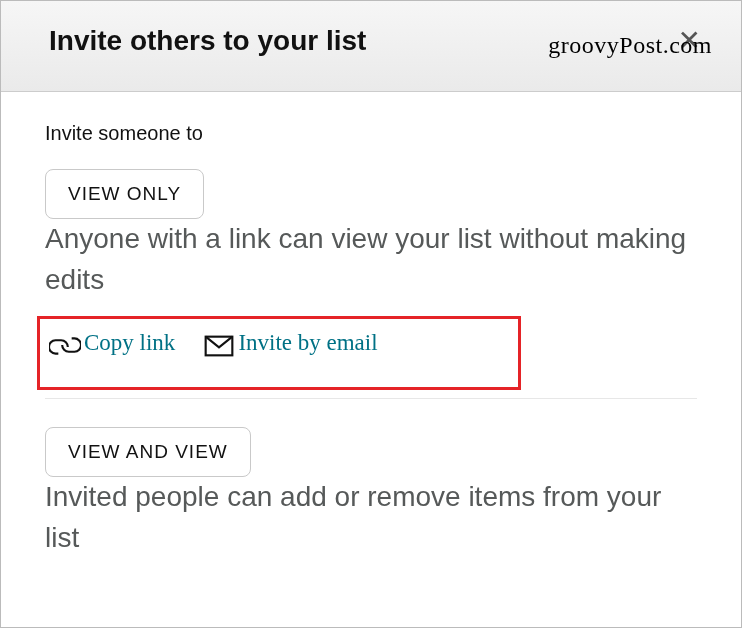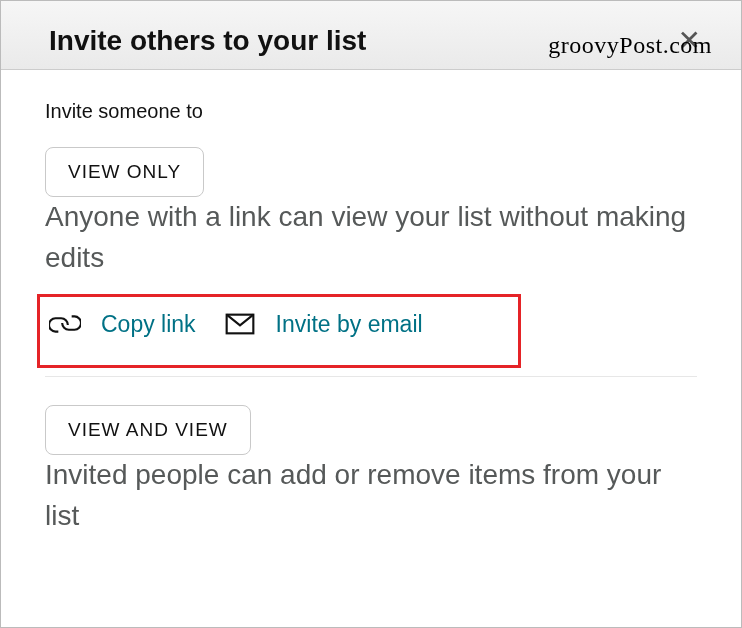--- a/index.html
+++ b/index.html
@@ -16,21 +16,21 @@
     .modal {
       border: 1px solid #bbb;
       width: 742px;
       height: 628px;
       display: flex;
       flex-direction: column;
     }
     .header {
       background: linear-gradient(to bottom, #f6f6f6, #eaeaea);
       border-bottom: 1px solid #ccc;
-      padding: 24px 40px 12px 48px;
+      padding: 24px 40px 34px 48px;
       display: flex;
       justify-content: space-between;
       align-items: center;
     }
     .header-title {
       font-size: 28px;
       font-weight: 700;
       color: #111;
     }
     .close-icon {
@@ -81,23 +81,23 @@
     }
     .actions-row {
       display: flex;
       align-items: center;
       gap: 28px;
       padding: 12px 10px 18px 4px;
       position: relative;
     }
     .action-item {
       display: flex;
-      align-items: center;
-      gap: 20px;
+      gap: 3px;
       cursor: pointer;
+      font-family: Liberation Serif, serif;
     }
     .action-label {
       color: #007185;
       font-size: 23px;
     }
     .icon-svg {
       width: 32px;
       height: 32px;
       flex-shrink: 0;
     }

